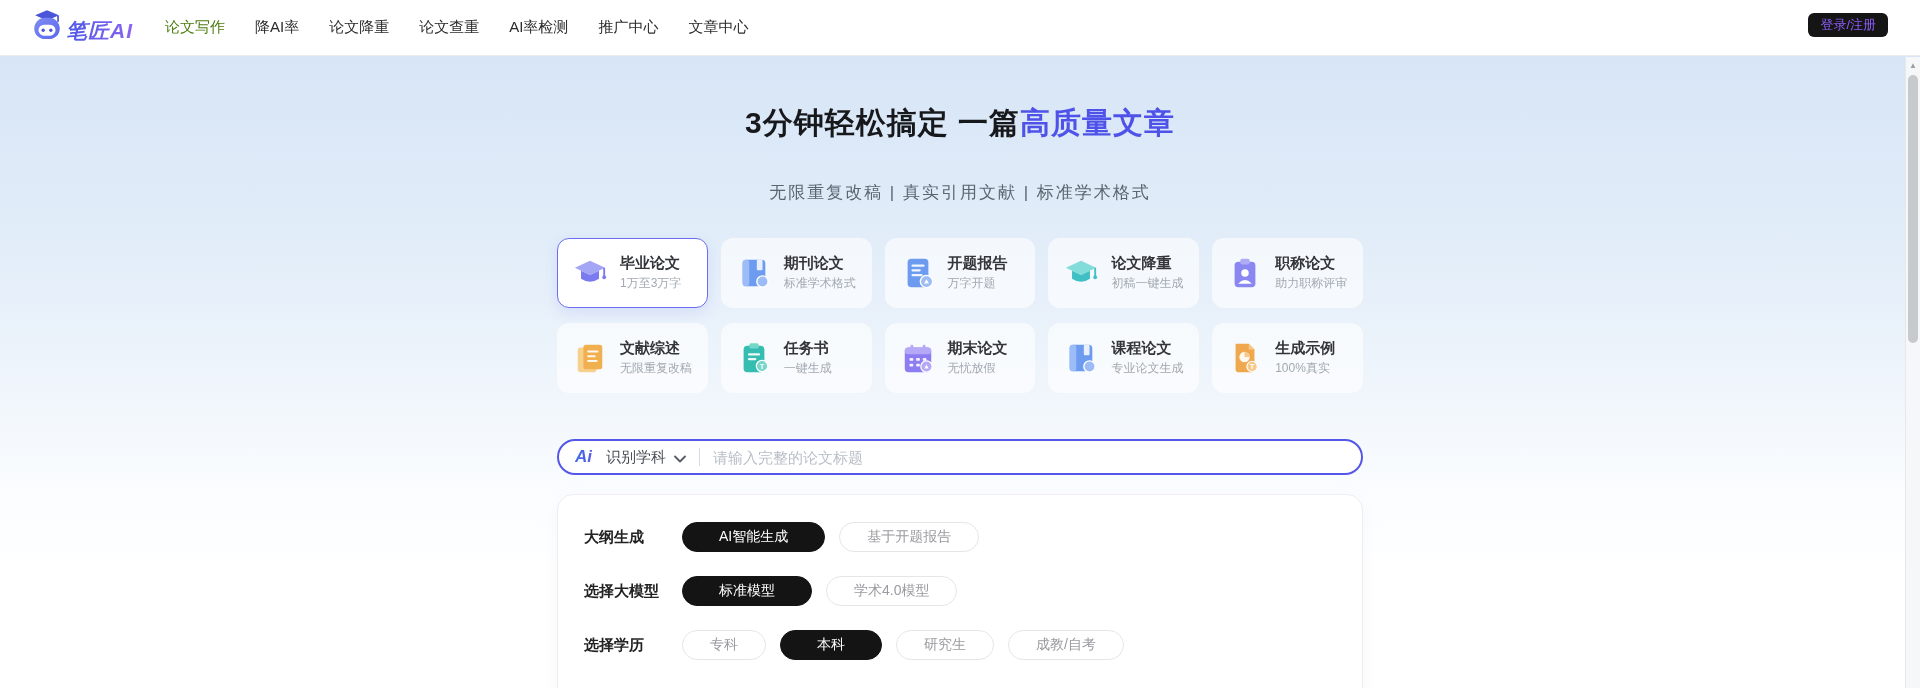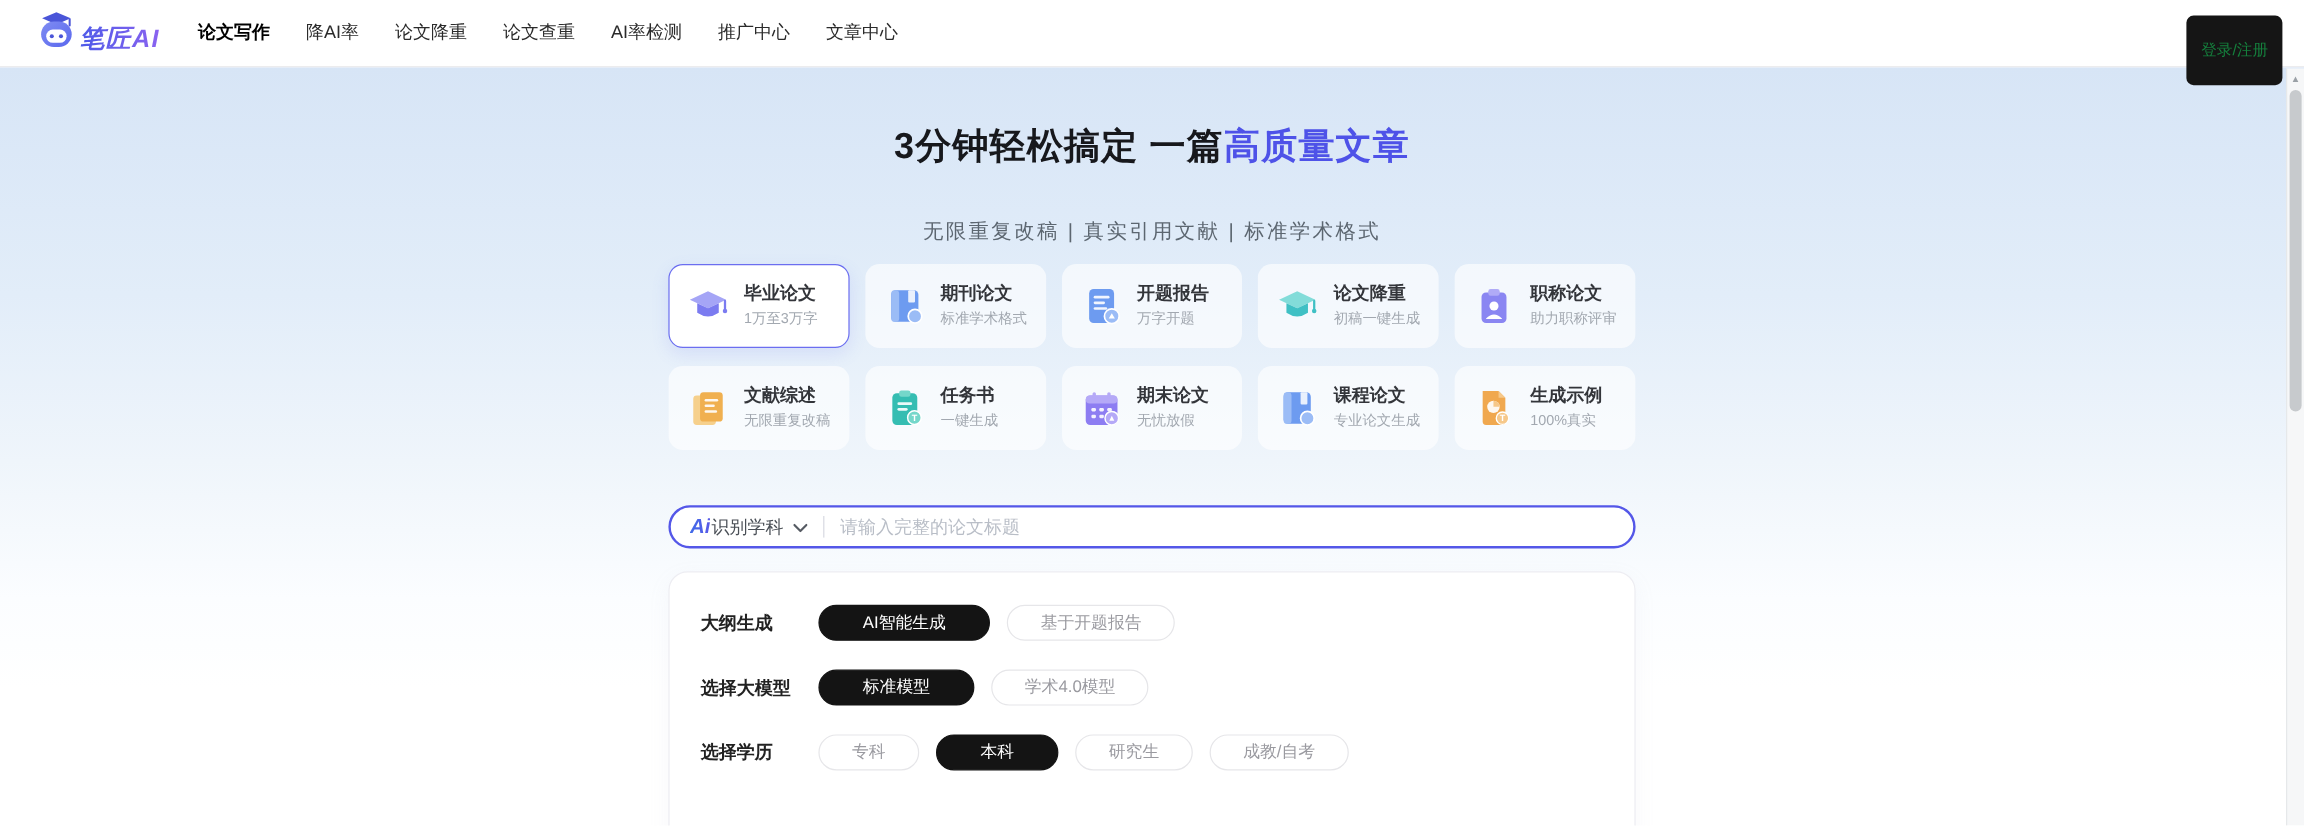--- a/index.html
+++ b/index.html
@@ -8,51 +8,51 @@
 
   
   .navbar { height:56px; background:#ffffff; border-bottom:1px solid #ececee;
             display:flex; align-items:center; padding:0 22px 0 30px; position:relative; z-index:5; }
   .brand { display:flex; align-items:flex-end; gap:2px; cursor:pointer; }
   .brand-name { font-size:21px; font-weight:800; font-style:italic; letter-spacing:1px;
                 background:linear-gradient(90deg,#4d5ae8,#8a63f0);
                 -webkit-background-clip:text; background-clip:text; color:transparent; }
   .nav-menu { display:flex; align-items:center; margin-left:32px; gap:30px; }
   .nav-item { font-size:15px; color:#2b2b2b; cursor:pointer; white-space:nowrap; }
-  .nav-item.active { color:#000000;font-weight:bold; }
-  .login-btn { position:absolute; right:18px; top:13px; background:#151515; color:#15803d;
-               font-size:13px; padding:20px 12px; border-radius:6px; cursor:pointer; }
+  .nav-item.active { color:#4d7c0f; }
+  .login-btn { position:absolute; right:32px; top:13px; background:#151515; color:#8b5cf6;
+               font-size:13px; padding:3px 12px; border-radius:6px; cursor:pointer; }
 
   
   .hero { height:632px; background:linear-gradient(180deg,#d7e5f6 0%, #e2edf9 30%, #eff5fb 52%, #fbfdff 70%, #ffffff 82%); }
   .container { width:806px; margin:0 auto; }
   .hero-title { padding-top:42px; text-align:center; font-size:30px; font-weight:800;
                 color:#17181c; letter-spacing:1px; line-height:50px; }
   .hero-title .accent { color:#4e52e8; }
   .hero-subtitle { text-align:center; margin-top:33px; font-size:17px; color:#5c6670; letter-spacing:2px; }
 
   
-  .cards-grid { margin-top:16px; display:grid; grid-template-columns:repeat(5,1fr);
+  .cards-grid { margin-top:34px; display:grid; grid-template-columns:repeat(5,1fr);
                 gap:15px 13px; }
   .card { height:70px; border-radius:12px; background:rgba(255,255,255,.62);
           border:1.5px solid transparent; display:flex; align-items:center;
           padding-left:15px; gap:13px; cursor:pointer; }
   .card.selected { background:#ffffff; border-color:#6b6ef0;
                    box-shadow:0 5px 14px rgba(100,110,240,.14); }
   .card-icon { width:34px; height:34px; flex:0 0 34px; }
   .card-title { font-size:15px; font-weight:700; color:#33353a; line-height:18px; }
   .card-sub { font-size:12px; color:#a2a8b0; margin-top:3px; white-space:nowrap; }
 
   
   .search-bar { margin-top:46px; height:36px; background:#fff; border:2px solid #5457e8;
                 border-radius:21px; display:flex; align-items:center; padding:0 16px; }
   .ai-badge { font-size:17px; font-weight:800; font-style:italic;
               background:linear-gradient(90deg,#3f6ae8,#5a5ae8);
               -webkit-background-clip:text; background-clip:text; color:transparent; }
-  .subject-select { display:flex; align-items:center; gap:8px; margin-left:1px; cursor:pointer;text-align:right; }
+  .subject-select { display:flex; align-items:center; gap:8px; margin-left:14px; cursor:pointer;text-align:right; }
   .subject-label { font-size:15px; color:#4a4f56; }
   .chevron { display:inline-block; margin-top:2px; }
   .search-divider { width:1px; height:18px; background:#d7d9e2; margin:0 13px; }
   .search-input { flex:1; border:none; outline:none; font-size:15px; color:#333; background:transparent; }
   .search-input::placeholder { color:#b9bec7; }
 
   
   .panel { margin-top:19px; background:#fff; border:1px solid #ededf2; border-radius:16px;
            box-shadow:0 6px 18px rgba(160,170,190,.08); padding:27px 26px 30px; height:250px; }
   .option-row { display:flex; align-items:center; margin-bottom:24px; }

